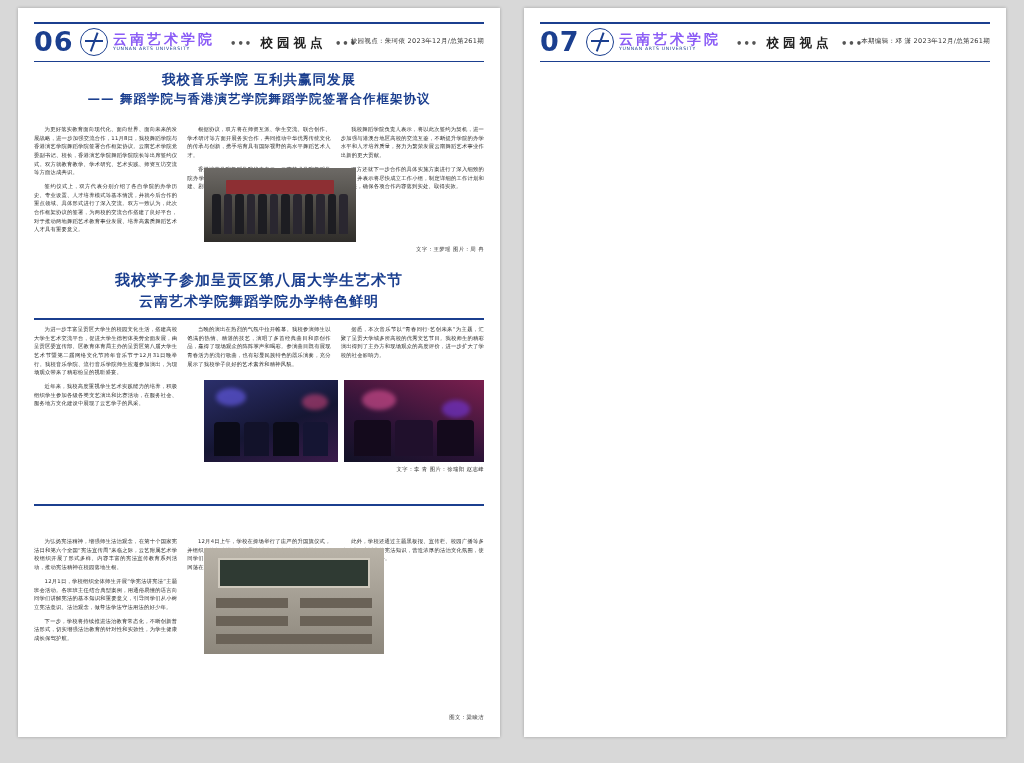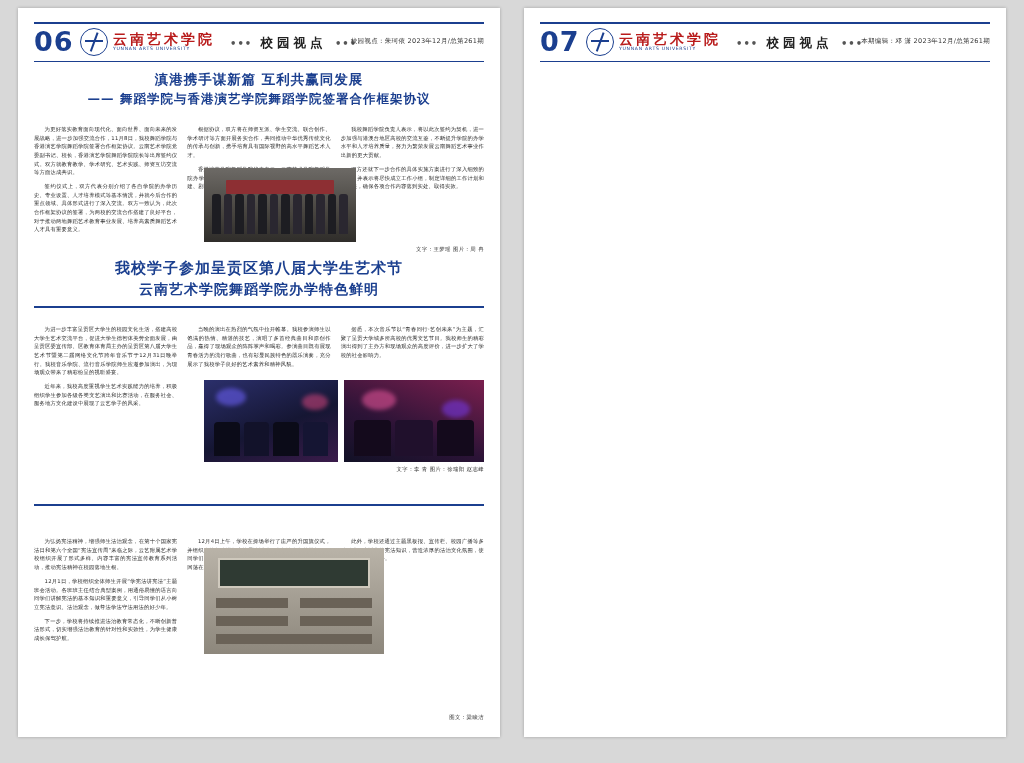--- a/index.html
+++ b/index.html
@@ -32,21 +32,21 @@
     position:relative;background:#fff;flex:0 0 auto;
   }
   .logo-seal:before{
     content:"";position:absolute;left:50%;top:3px;width:1.6px;height:20px;background:#1b3f8f;
     transform:translateX(-50%) rotate(20deg);
   }
   .logo-seal:after{
     content:"";position:absolute;left:4px;top:11px;width:18px;height:1.6px;background:#1b3f8f;
   }
   .logo-txt{line-height:1.05;}
-  .logo-cn{font-size:14px;color:#b91c1c;font-weight:bold;letter-spacing:3px;}
+  .logo-cn{font-size:14px;color:#8b5cf6;font-weight:bold;letter-spacing:3px;}
   .logo-en{font-size:4.6px;color:#1b3f8f;letter-spacing:.7px;}
   .section-title{
     position:absolute;left:196px;top:13px;font-size:12.5px;color:#222;letter-spacing:4px;
     font-weight:bold;
   }
   .section-title .dots{color:#555;font-size:10px;letter-spacing:1px;}
   .editor-line{
     position:absolute;right:0;top:15px;font-size:6.5px;color:#333;letter-spacing:.3px;
     white-space:nowrap;
   }
@@ -74,21 +74,21 @@
   }
   .pic-dance .row-people{
     position:absolute;left:8px;right:8px;bottom:8px;height:40px;display:flex;gap:3px;
   }
   .pic-dance .p{flex:1;background:#1d1d22;border-radius:3px 3px 0 0;}
   .pic-dance .p:nth-child(2n){background:#2a2730;}
   .pic-dance .banner{
     position:absolute;left:22px;right:22px;top:12px;height:14px;background:#8d2f33;border-radius:1px;
   }
 
-  .l-headline2{position:absolute;left:16px;top:250px;width:450px;}
+  .l-headline2{position:absolute;left:16px;top:262px;width:450px;}
   .h2-1{font-size:15px;line-height:21px;}
   .h2-2{font-size:14px;line-height:21px;}
 
   .pic-concert1{position:absolute;left:186px;top:372px;width:134px;height:82px;
     background:linear-gradient(160deg,#2b2f6b 0%,#151633 55%,#3a1b4a 100%);}
   .pic-concert2{position:absolute;left:326px;top:372px;width:140px;height:82px;
     background:linear-gradient(200deg,#7a1f4e 0%,#2b1336 60%,#121126 100%);}
   .spot{position:absolute;border-radius:50%;filter:blur(2px);}
 
   .l-headline3{position:absolute;left:16px;top:490px;width:450px;}
@@ -119,21 +119,21 @@
       </div>
       <div class="section-title">
         <span class="dots">•••</span>
         <span>校园视点</span>
         <span class="dots">•••</span>
       </div>
       <div class="editor-line">校园视点：朱珂依    2023年12月/总第261期</div>
     </div>
 
     <div class="l-article1">
-      <div class="hl h1-main">滇港携手谋新篇  互利共赢同发展</div>
+      <div class="hl h1-main">我校音乐学院  互利共赢同发展</div>
       <div class="hl h1-sub">—— 舞蹈学院与香港演艺学院舞蹈学院签署合作框架协议</div>
     </div>
 
     <div class="cols3" style="left:16px;top:112px;width:450px;height:128px;">
       <div class="col">
         <p class="para">为更好落实教育面向现代化、面向世界、面向未来的发展战略，进一步加强交流合作，11月8日，我校舞蹈学院与香港演艺学院舞蹈学院签署合作框架协议。云南艺术学院党委副书记、校长，香港演艺学院舞蹈学院院长等出席签约仪式。双方就教育教学、学术研究、艺术实践、师资互访交流等方面达成共识。</p>
         <p class="para">签约仪式上，双方代表分别介绍了各自学院的办学历史、专业设置、人才培养模式等基本情况，并就今后合作的重点领域、具体形式进行了深入交流。双方一致认为，此次合作框架协议的签署，为两校的交流合作搭建了良好平台，对于推动两地舞蹈艺术教育事业发展、培养高素质舞蹈艺术人才具有重要意义。</p>
       </div>
       <div class="col">
         <p class="para">根据协议，双方将在师资互派、学生交流、联合创作、学术研讨等方面开展务实合作，共同推动中华优秀传统文化的传承与创新，携手培育具有国际视野的高水平舞蹈艺术人才。</p>

